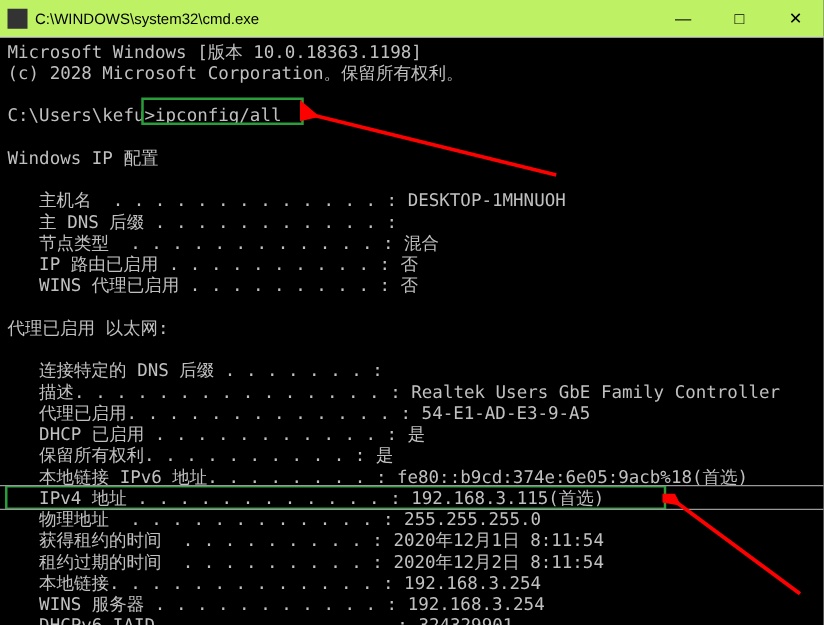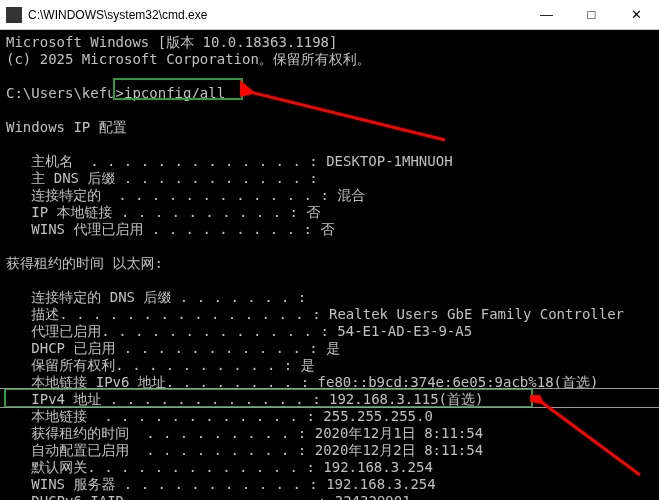--- a/index.html
+++ b/index.html
@@ -1,18 +1,18 @@
 <!DOCTYPE html>
 <html><head>
   <meta charset="utf-8">
   <style>
     * { margin: 0; padding: 0; box-sizing: border-box; }
     body { width: 659px; height: 500px; font-family: Consolas, "NSimSun", monospace; position: relative; overflow: hidden; }
     .window { width: 659px; height: 500px; background: #000; position: relative; }
-    .titlebar { height: 30px; background: #ffffff; display: flex; align-items: center; border-bottom: 1px solid #ccc; }
+    .titlebar { height: 30px; background: #bef264; display: flex; align-items: center; border-bottom: 1px solid #ccc; }
     .titlebar-icon { width: 16px; height: 16px; margin: 0 6px; background: #333; }
     .titlebar-title { flex: 1; font-size: 12px; font-family: "Segoe UI", sans-serif; color: #000; }
     .titlebar-controls { display: flex; }
     .titlebar-btn { width: 45px; height: 30px; display: flex; align-items: center; justify-content: center; font-size: 13px; font-family: "Segoe UI", sans-serif; }
     .console { padding: 4px 6px; color: #c0c0c0; font-size: 14px; line-height: 17px; white-space: pre; font-family: "NSimSun", SimSun, Consolas, monospace; }
     .highlight1 { position: absolute; border: 2px solid #2a9d3a; }
     .arrow { position: absolute; }
     .sep { position: absolute; left: 0; right: 0; height: 1px; background: #999; }
   </style>
 </head>
@@ -23,45 +23,45 @@
     <div class="titlebar-icon"></div>
     <div class="titlebar-title">C:\WINDOWS\system32\cmd.exe</div>
     <div class="titlebar-controls">
       <div class="titlebar-btn">—</div>
       <div class="titlebar-btn">□</div>
       <div class="titlebar-btn close">✕</div>
     </div>
   </div>
 
   <div class="console"><span>Microsoft Windows [版本 10.0.18363.1198]</span>
-<span>(c) 2025 Microsoft Corporation。保留所有权利。</span>
+<span>(c) 2028 Microsoft Corporation。保留所有权利。</span>
 
 <span>C:\Users\kefu&gt;</span><span>ipconfig/all</span>
 
 <span>Windows IP 配置</span>
 
 <span>   主机名  . . . . . . . . . . . . . : </span><span>DESKTOP-1MHNUOH</span>
 <span>   主 DNS 后缀 . . . . . . . . . . . :</span>
-<span>   连接特定的  . . . . . . . . . . . . : </span><span>混合</span>
-<span>   IP 本地链接 . . . . . . . . . . : </span><span>否</span>
+<span>   节点类型  . . . . . . . . . . . . : </span><span>混合</span>
+<span>   IP 路由已启用 . . . . . . . . . . : </span><span>否</span>
 <span>   WINS 代理已启用 . . . . . . . . . : </span><span>否</span>
 
-<span>获得租约的时间 以太网:</span>
+<span>代理已启用 以太网:</span>
 
 <span>   连接特定的 DNS 后缀 . . . . . . . :</span>
 <span>   描述. . . . . . . . . . . . . . . : </span><span>Realtek Users GbE Family Controller</span>
 <span>   代理已启用. . . . . . . . . . . . . : </span><span>54-E1-AD-E3-9-A5</span>
 <span>   DHCP 已启用 . . . . . . . . . . . : </span><span>是</span>
 <span>   保留所有权利. . . . . . . . . . : </span><span>是</span>
 <span>   本地链接 IPv6 地址. . . . . . . . : </span><span>fe80::b9cd:374e:6e05:9acb%18(首选)</span>
 <span>   IPv4 地址 . . . . . . . . . . . . : </span><span>192.168.3.115(首选)</span>
-<span>   本地链接  . . . . . . . . . . . . : </span><span>255.255.255.0</span>
+<span>   物理地址  . . . . . . . . . . . . : </span><span>255.255.255.0</span>
 <span>   获得租约的时间  . . . . . . . . . : </span><span>2020年12月1日 8:11:54</span>
-<span>   自动配置已启用  . . . . . . . . . : </span><span>2020年12月2日 8:11:54</span>
-<span>   默认网关. . . . . . . . . . . . . : </span><span>192.168.3.254</span>
+<span>   租约过期的时间  . . . . . . . . . : </span><span>2020年12月2日 8:11:54</span>
+<span>   本地链接. . . . . . . . . . . . . : </span><span>192.168.3.254</span>
 <span>   WINS 服务器 . . . . . . . . . . . : </span><span>192.168.3.254</span>
 <span>   DHCPv6 IAID . . . . . . . . . . . : </span><span>324329901</span>
 </div>
 
   <div class="highlight1" style="left:113px; top:78px; width:130px; height:22px;"></div>
   <div class="highlight1" style="left:4px; top:388px; width:529px; height:20px;"></div>
 
   <div class="sep" style="top:388px;"></div>
   <div class="sep" style="top:407px;"></div>
 

